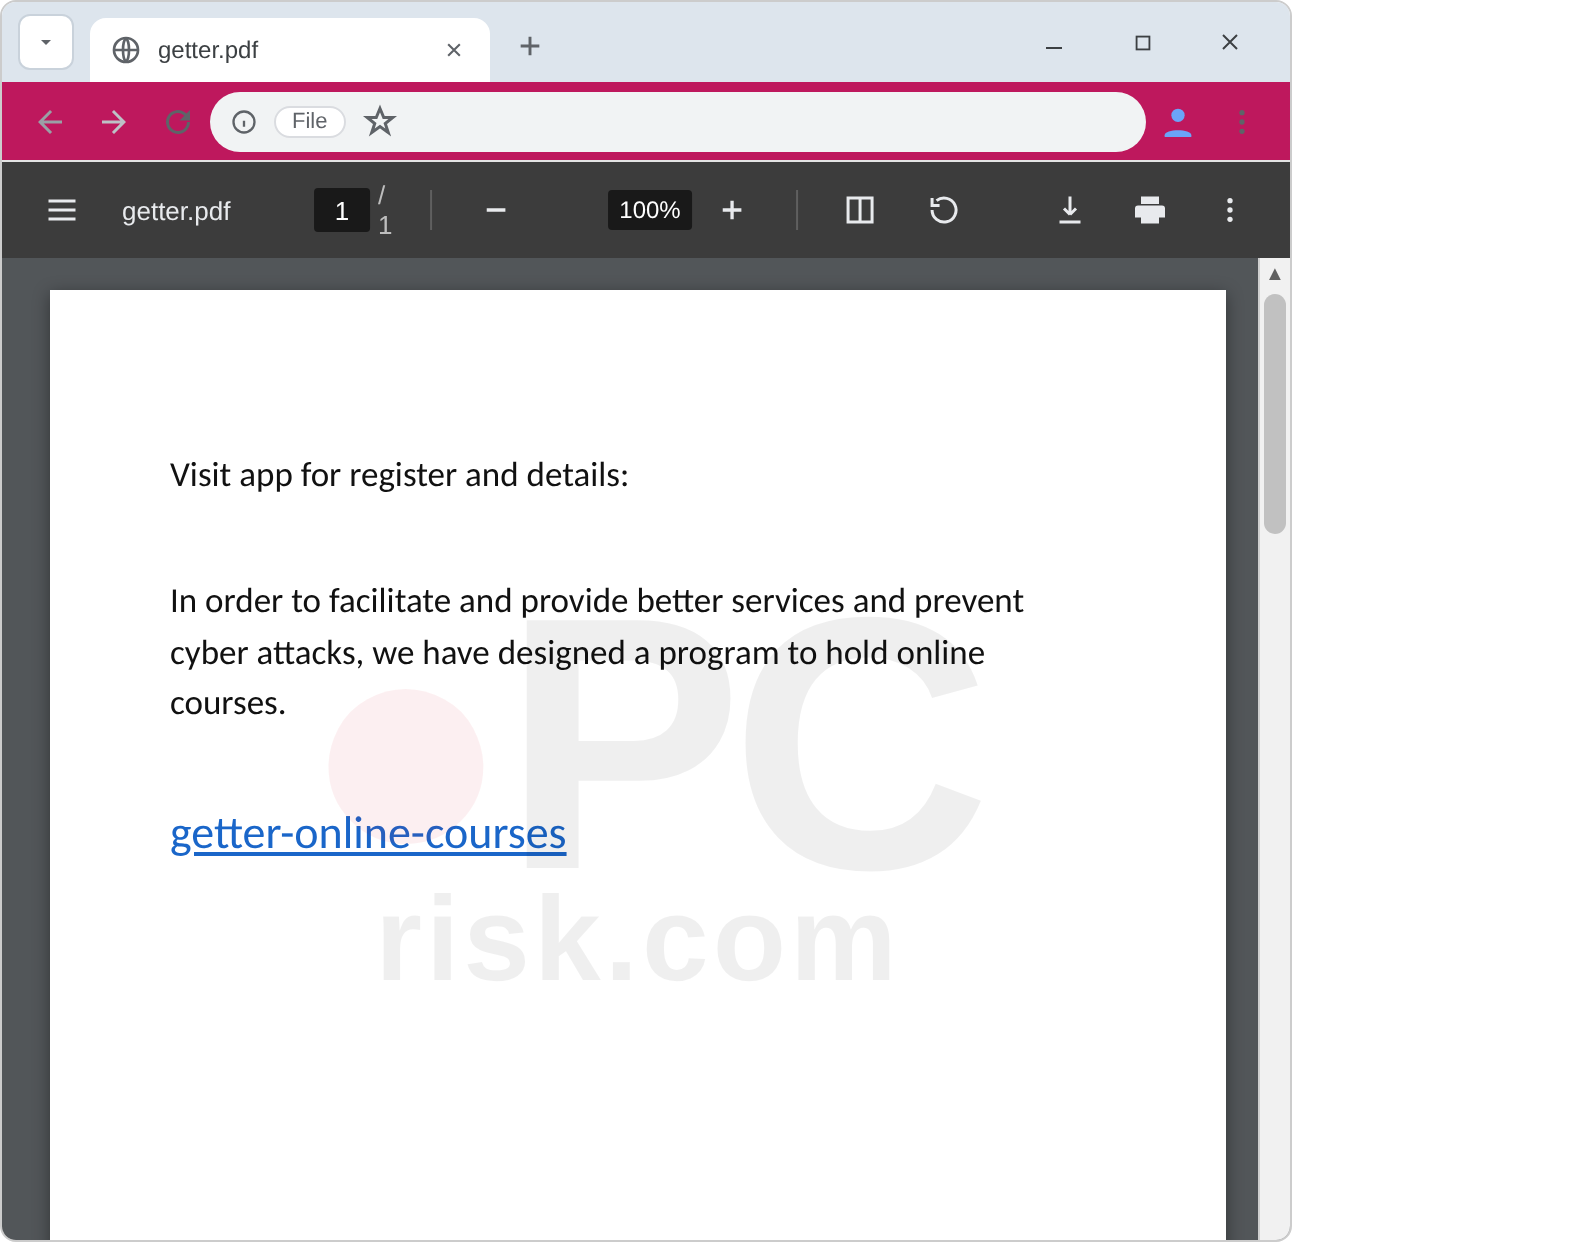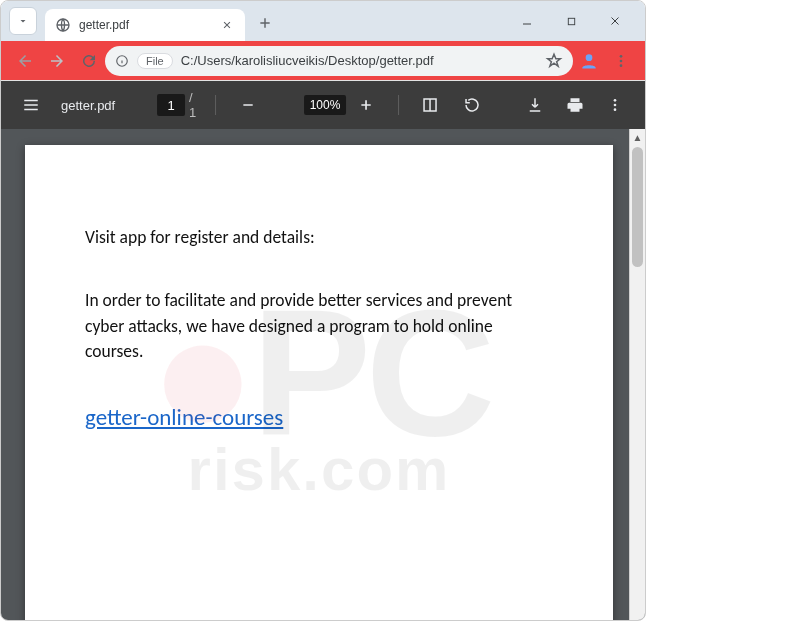--- a/index.html
+++ b/index.html
@@ -13,21 +13,21 @@
 .tabstrip .dropdown { width: 28px; height: 28px; border-radius: 6px; background: #fff; display:flex; align-items:center; justify-content:center; margin-right:8px; border:1px solid #c9d2db; cursor:pointer;}
 .tab { height: 32px; background: #fff; border-radius: 8px 8px 0 0; display: flex; align-items: center; padding: 0 10px; min-width: 200px; max-width: 210px; gap: 8px; margin-top:8px; }
 .tab .favicon { width:16px; height:16px; display:flex; align-items:center; justify-content:center; color:#5f6368; }
 .tab .title { flex:1; font-size: 12px; color:#3c4043; white-space:nowrap; overflow:hidden; text-overflow:ellipsis; }
 .tab .close { width:16px; height:16px; display:flex; align-items:center; justify-content:center; color:#5f6368; cursor:pointer; }
 .newtab { width:28px; height:28px; display:flex; align-items:center; justify-content:center; color:#5f6368; cursor:pointer; margin-left:6px; margin-top:4px;}
 .spacer { flex: 1; }
 .wbtn { width:44px; height:30px; display:flex; align-items:center; justify-content:center; color:#3c4043; cursor:pointer; border-radius:4px;}
 
 
-.addr-row { height: 40px; background:#ef4444; display:flex; align-items:center; padding: 0 8px; gap:0; border-bottom:1px solid #e3e3e3;}
+.addr-row { height: 40px; background:#be185d; display:flex; align-items:center; padding: 0 8px; gap:0; border-bottom:1px solid #e3e3e3;}
 .navbtn { width:32px; height:32px; border-radius:50%; display:flex; align-items:center; justify-content:center; color:#5f6368; cursor:pointer;}
 .navbtn.disabled{color:#bdc1c6; cursor:default;}
 .omnibox { flex:1; height:30px; background:#f1f3f4; border-radius:15px; display:flex; align-items:center; padding:0 10px; gap:8px; }
 .file-chip { background:#fff; border:1px solid #dadce0; border-radius:10px; padding:1px 8px; font-size:11px; color:#5f6368; display:flex; align-items:center; gap:4px;}
 .url { flex:1; font-size:13px; color:#3c4043; white-space:nowrap; overflow:hidden;}
 .star { color:#5f6368; cursor:pointer; display:flex; }
 .profile { width:28px; height:28px; border-radius:50%; display:flex; align-items:center; justify-content:center; cursor:pointer; margin:0 2px;}
 .kebab { width:32px; height:32px; display:flex; align-items:center; justify-content:center; color:#5f6368; cursor:pointer;}
 
 
@@ -129,21 +129,20 @@
     <div class="omnibox">
       <span style="display:flex;">
         <svg width="14" height="14" viewBox="0 0 24 24">
             <circle cx="12" cy="12" r="9" fill="none" stroke="#5f6368" stroke-width="2"></circle>
             <path stroke="#5f6368" stroke-width="2" d="M12 8v.01M12 11v5"></path>
           </svg>
       </span>
       <span class="file-chip">
         <span>File</span>
       </span>
-      <span class="url">C:/Users/karolisliucveikis/Desktop/getter.pdf</span>
       <span class="star">
         <svg width="18" height="18" viewBox="0 0 24 24">
             <path fill="none" stroke="#5f6368" stroke-width="2" d="M12 3l2.5 6h6l-5 4 2 6-5.5-4-5.5 4 2-6-5-4h6z"></path>
           </svg>
       </span>
     </div>
     <div class="profile">
       <svg width="20" height="20" viewBox="0 0 24 24">
           <circle cx="12" cy="8" r="4" fill="#6ba4f8"></circle>
           <path fill="#6ba4f8" d="M4 20c0-4 16-4 16 0v1H4z"></path>

